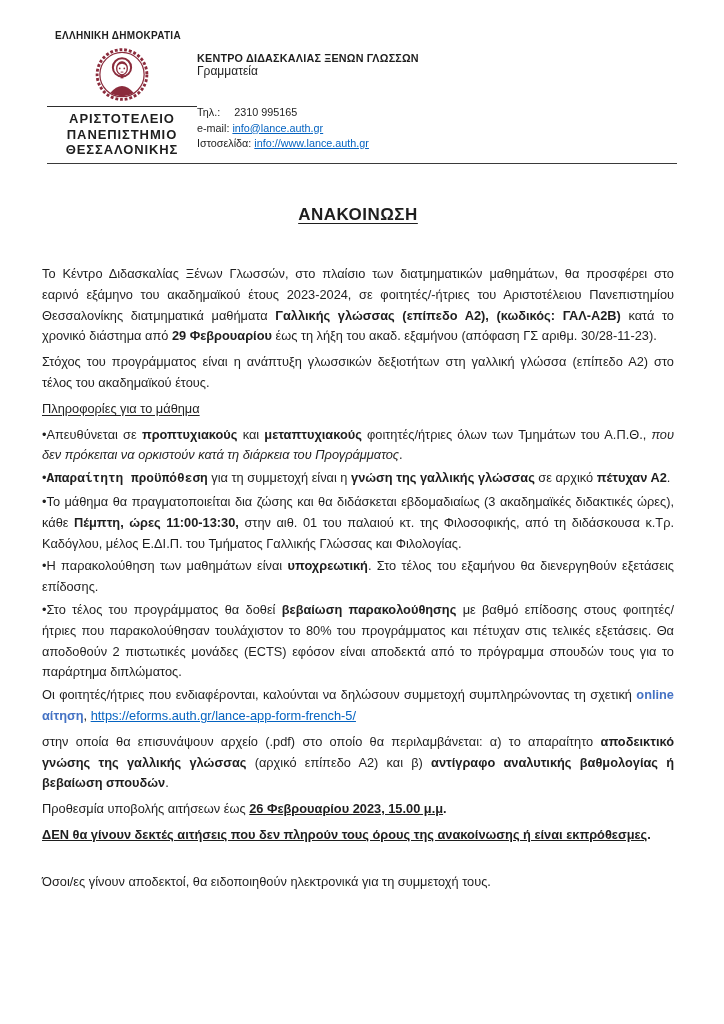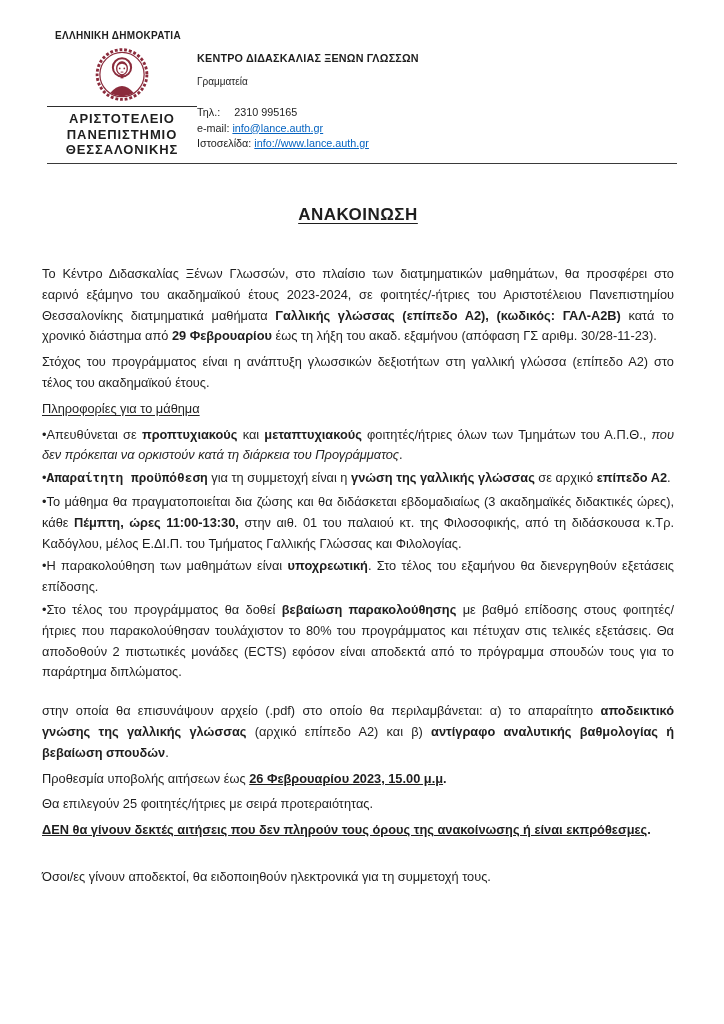--- a/index.html
+++ b/index.html
@@ -14,35 +14,35 @@
   
   .republic{position:absolute; left:55px; top:30px; font-size:10px; font-weight:700; letter-spacing:.3px;}
   .logo{position:absolute; left:93px; top:47px; width:58px; height:57px; color:var(--logo);}
   .univ{
     position:absolute; left:47px; top:106px; width:150px;
     border-top:1.5px solid #2d2d2d; padding-top:4px;
     text-align:center; font-weight:700; font-size:13px; line-height:15.5px; letter-spacing:.9px;
   }
   .dept{position:absolute; left:197px; top:52px;}
   .dept-name{font-weight:700; font-size:10.8px; letter-spacing:.2px;}
-  .office{font-size:10px; margin-top:12px;}
+  .office{font-size:12px; margin-top:0;}
   .contact{position:absolute; left:197px; top:105px; font-size:10.8px; line-height:15.5px;}
   .contact .lbl{color:var(--text);text-align:right;}
   .contact .val-phone{margin-left:14px;}
   a.link{color:var(--link); text-decoration:underline; cursor:pointer; word-break:break-all;}
   .rule{position:absolute; left:47px; right:47px; top:163px; border-top:1.3px solid var(--rule);}
   
   main{position:absolute; left:42px; right:50px; top:205px;}
   h1{
     text-align:center; font-size:17px; font-weight:700; letter-spacing:.5px;
     text-decoration:underline; text-underline-offset:3px; margin:0 0 39px 0;
   }
   p{margin:0 0 5px 0; font-size:12.8px; line-height:20.8px; text-align:justify;}
   p.bullet{margin-bottom:2px;}
-  p.bullet-last{margin-bottom:18px;}
+  p.bullet-last{margin-bottom:2px;}
   p.heading{text-decoration:underline; text-underline-offset:2px; margin-bottom:5px; text-align:left;}
   p.gap-before{margin-top:26px;}
   span.accent{color:var(--accent); font-weight:700;}
 </style>
 </head>
 <body>
 
 <div class="page">
 
   <header>
@@ -92,24 +92,24 @@
     <div class="rule"></div>
   </header>
 
   <main>
     <h1>ΑΝΑΚΟΙΝΩΣΗ</h1>
 
     <p class="para"><span>Το Κέντρο Διδασκαλίας Ξένων Γλωσσών, στο πλαίσιο των διατμηματικών μαθημάτων, θα προσφέρει στο εαρινό εξάμηνο του ακαδημαϊκού έτους 2023-2024, σε φοιτητές/-ήτριες του Αριστοτέλειου Πανεπιστημίου Θεσσαλονίκης διατμηματικά μαθήματα </span><span style="font-weight: 700;">Γαλλικής γλώσσας (επίπεδο Α2), (κωδικός: ΓΑΛ-Α2Β)</span><span> κατά το χρονικό διάστημα από </span><span style="font-weight: 700;">29 Φεβρουαρίου</span><span> έως τη λήξη του ακαδ. εξαμήνου (απόφαση ΓΣ αριθμ. 30/28-11-23).</span></p>
     <p class="para"><span>Στόχος του προγράμματος είναι η ανάπτυξη γλωσσικών δεξιοτήτων στη γαλλική γλώσσα (επίπεδο Α2) στο τέλος του ακαδημαϊκού έτους.</span></p>
     <p class="heading"><span>Πληροφορίες για το μάθημα</span></p>
     <p class="bullet"><span>•Απευθύνεται σε </span><span style="font-weight: 700;">προπτυχιακούς</span><span> και </span><span style="font-weight: 700;">μεταπτυχιακούς</span><span> φοιτητές/ήτριες όλων των Τμημάτων του Α.Π.Θ., </span><span style="font-style: italic;">που δεν πρόκειται να ορκιστούν κατά τη διάρκεια του Προγράμματος</span><span>.</span></p>
-    <p class="bullet"><span>•</span><span style="font-weight: 700; font-family: Liberation Mono, monospace;">Απαραίτητη προϋπόθεση</span><span> για τη συμμετοχή είναι η </span><span style="font-weight: 700;">γνώση της γαλλικής γλώσσας</span><span> σε αρχικό </span><span style="font-weight: 700;">επίπεδο Α2</span><span>.</span></p>
+    <p class="bullet"><span>•</span><span style="font-weight: 700; font-family: Liberation Mono, monospace;">Απαραίτητη προϋπόθεση</span><span> για τη συμμετοχή είναι η </span><span style="font-weight: 700;">γνώση της γαλλικής γλώσσας</span><span> σε αρχικό </span><span style="font-weight: 700;">πέτυχαν Α2</span><span>.</span></p>
     <p class="bullet"><span>•Το μάθημα θα πραγματοποιείται δια ζώσης και θα διδάσκεται εβδομαδιαίως (3 ακαδημαϊκές διδακτικές ώρες), κάθε </span><span style="font-weight: 700;">Πέμπτη, ώρες 11:00-13:30,</span><span> στην αιθ. 01 του παλαιού κτ. της Φιλοσοφικής, από τη διδάσκουσα κ.Τρ. Καδόγλου, μέλος Ε.ΔΙ.Π. του Τμήματος Γαλλικής Γλώσσας και Φιλολογίας.</span></p>
     <p class="bullet"><span>•Η παρακολούθηση των μαθημάτων είναι </span><span style="font-weight: 700;">υποχρεωτική</span><span>. Στο τέλος του εξαμήνου θα διενεργηθούν εξετάσεις επίδοσης.</span></p>
     <p class="bullet bullet-last"><span>•Στο τέλος του προγράμματος θα δοθεί </span><span style="font-weight: 700;">βεβαίωση παρακολούθησης</span><span> με βαθμό επίδοσης στους φοιτητές/ήτριες που παρακολούθησαν τουλάχιστον το 80% του προγράμματος και πέτυχαν στις τελικές εξετάσεις. Θα αποδοθούν 2 πιστωτικές μονάδες (ECTS) εφόσον είναι αποδεκτά από το πρόγραμμα σπουδών τους για το παράρτημα διπλώματος.</span></p>
+    <p class="para"><span>Οι φοιτητές/ήτριες που ενδιαφέρονται, καλούνται να δηλώσουν συμμετοχή συμπληρώνοντας τη σχετική </span><span class="accent">online αίτηση</span><span>, </span><a class="link" href="#">https://eforms.auth.gr/lance-app-form-french-5/</a></p>
     <p class="para"><span>στην οποία θα επισυνάψουν αρχείο (.pdf) στο οποίο θα περιλαμβάνεται: α) το απαραίτητο </span><span style="font-weight: 700;">αποδεικτικό γνώσης της γαλλικής γλώσσας</span><span> (αρχικό επίπεδο Α2) και β) </span><span style="font-weight: 700;">αντίγραφο αναλυτικής βαθμολογίας ή βεβαίωση σπουδών</span><span>.</span></p>
     <p class="para"><span>Προθεσμία υποβολής αιτήσεων έως </span><span style="font-weight: 700; text-decoration: underline;">26 Φεβρουαρίου 2023, 15.00 μ.μ</span><span style="font-weight: 700;">.</span></p>
-    <p class="para"><span>Θα επιλεγούν 25 φοιτητές/ήτριες με σειρά προτεραιότητας.</span></p>
     <p class="para"><span style="font-weight: 700; text-decoration: underline;">ΔΕΝ θα γίνουν δεκτές αιτήσεις που δεν πληρούν τους όρους της ανακοίνωσης ή είναι εκπρόθεσμες</span><span style="font-weight: 700;">.</span></p>
     <p class="para gap-before"><span>Όσοι/ες γίνουν αποδεκτοί, θα ειδοποιηθούν ηλεκτρονικά για τη συμμετοχή τους.</span></p>
   </main>
 
 </div>
 
 </body></html>

